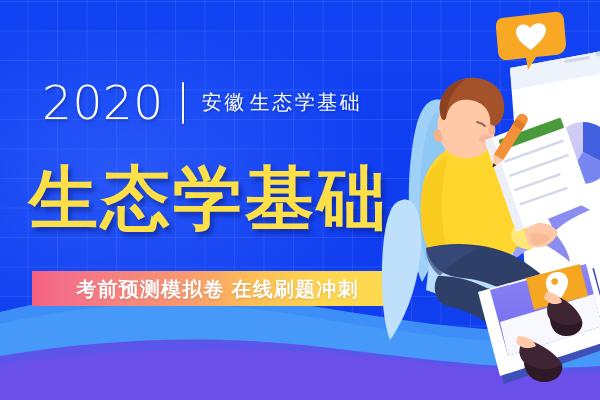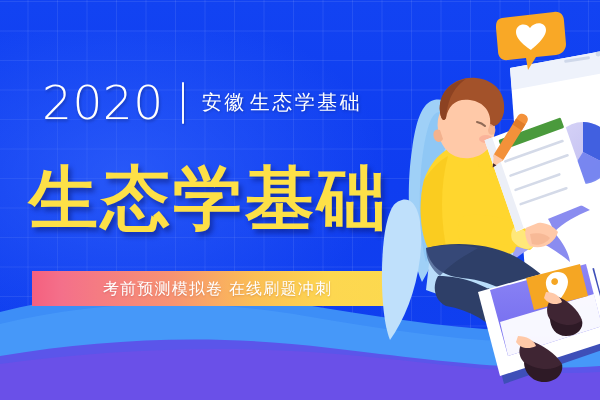--- a/index.html
+++ b/index.html
@@ -87,21 +87,21 @@
     background:linear-gradient(90deg,
         #f4607f 0%,
         #f4708a 8%,
         #f79372 38%,
         #fbbf55 60%,
         #fdd750 80%,
         #fcd94e 100%);
     display:flex; align-items:center; justify-content:center;
   }
   .subtitle-ribbon span{
-    font-size:16px; line-height:20px; font-weight:400;
+    font-size:20px; line-height:20px; font-weight:700;
     color:#ffffff; letter-spacing:1.2px;
     text-shadow:0 1px 2px rgba(120,40,40,.22);
     white-space:nowrap;
   }
 
   
   .illustration{
     position:absolute; left:378px; top:0;
     width:222px; height:400px;
   }

